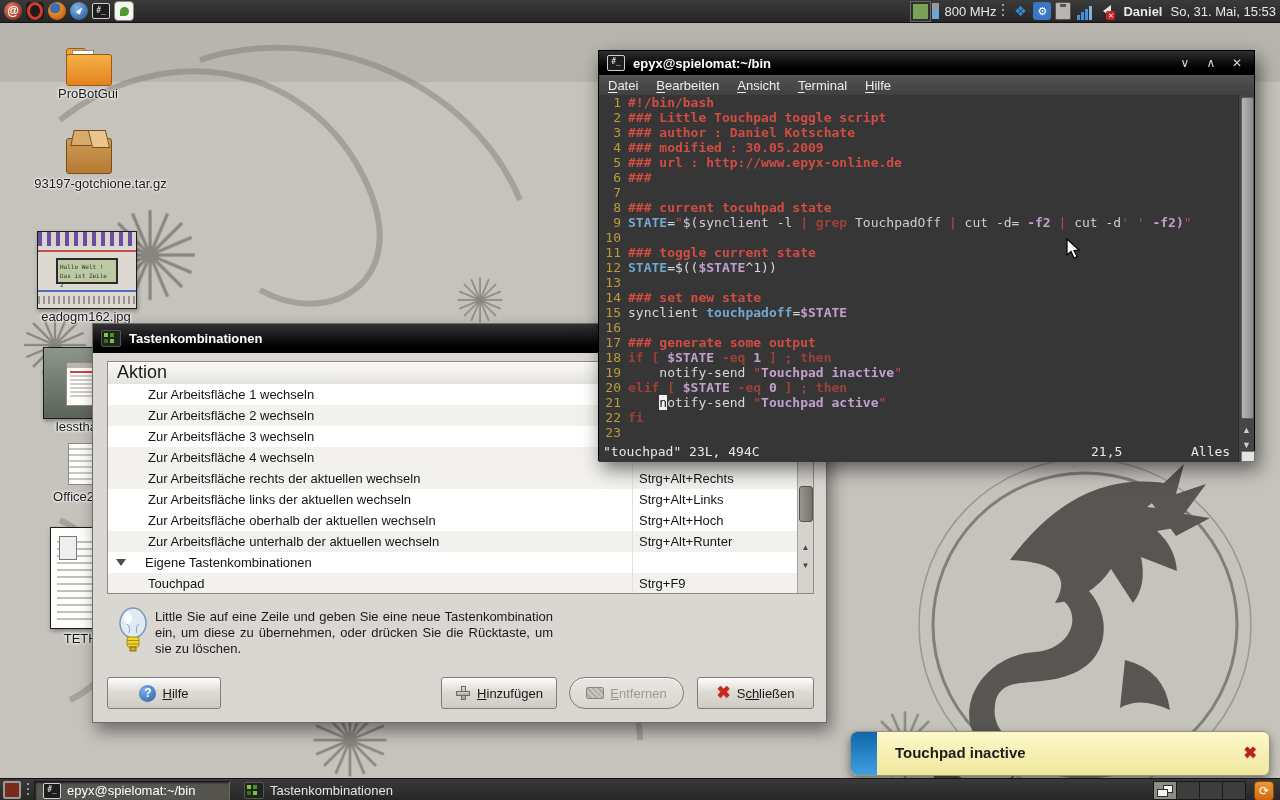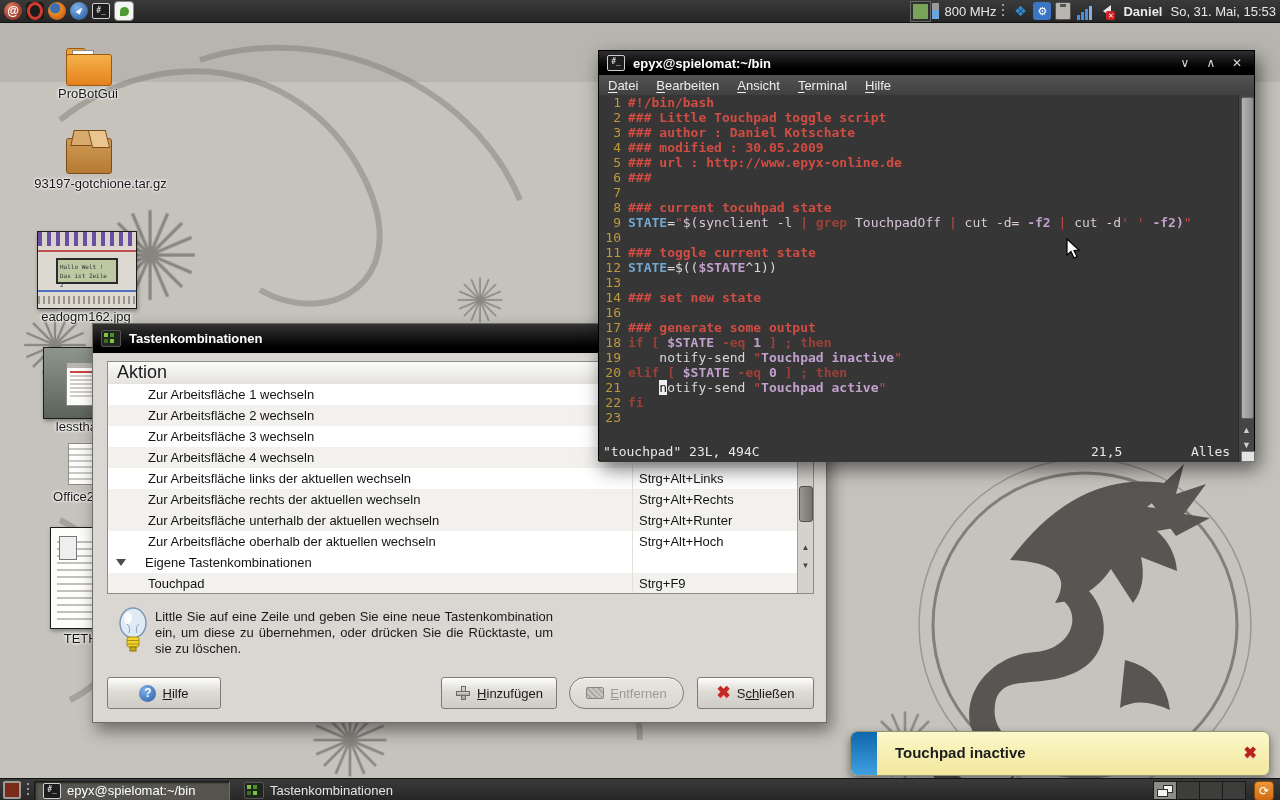--- a/index.html
+++ b/index.html
@@ -267,35 +267,35 @@
             <span class="sc"></span>
           </div>
           <div class="lrow even">
             <span class="act" style="margin-left: 40px;">Zur Arbeitsfläche 3 wechseln</span>
             <span class="sc"></span>
           </div>
           <div class="lrow odd">
             <span class="act" style="margin-left: 40px;">Zur Arbeitsfläche 4 wechseln</span>
             <span class="sc"></span>
           </div>
+          <div class="lrow odd">
+            <span class="act" style="margin-left: 40px;">Zur Arbeitsfläche rechts der aktuellen wechseln</span>
+            <span class="sc">Strg+Alt+Rechts</span>
+          </div>
           <div class="lrow even">
             <span class="act" style="margin-left: 40px;">Zur Arbeitsfläche links der aktuellen wechseln</span>
             <span class="sc">Strg+Alt+Links</span>
           </div>
-          <div class="lrow odd">
-            <span class="act" style="margin-left: 40px;">Zur Arbeitsfläche rechts der aktuellen wechseln</span>
-            <span class="sc">Strg+Alt+Rechts</span>
+          <div class="lrow even">
+            <span class="act" style="margin-left: 40px;">Zur Arbeitsfläche oberhalb der aktuellen wechseln</span>
+            <span class="sc">Strg+Alt+Hoch</span>
           </div>
           <div class="lrow odd">
             <span class="act" style="margin-left: 40px;">Zur Arbeitsfläche unterhalb der aktuellen wechseln</span>
             <span class="sc">Strg+Alt+Runter</span>
-          </div>
-          <div class="lrow even">
-            <span class="act" style="margin-left: 40px;">Zur Arbeitsfläche oberhalb der aktuellen wechseln</span>
-            <span class="sc">Strg+Alt+Hoch</span>
           </div>
           <div class="lrow even">
             <span class="expander"></span>
             <span class="act" style="margin-left: 12px;">Eigene Tastenkombinationen</span>
             <span class="sc"></span>
           </div>
           <div class="lrow odd">
             <span class="act" style="margin-left: 40px;">Touchpad</span>
             <span class="sc">Strg+F9</span>
           </div>
@@ -364,20 +364,21 @@
         <div class="code-line"><span class="c-ln">5</span><span class="c-com">### url : http://www.epyx-online.de</span></div>
         <div class="code-line"><span class="c-ln">6</span><span class="c-com">###</span></div>
         <div class="code-line"><span class="c-ln">7</span></div>
         <div class="code-line"><span class="c-ln">8</span><span class="c-com">### current tocuhpad state</span></div>
         <div class="code-line"><span class="c-ln">9</span><span class="c-id">STATE</span><span class="c-pl">=</span><span class="c-q">"</span><span class="c-pl2">$(synclient -l </span><span class="c-q">| </span><span class="c-kw">grep </span><span class="c-pl2">TouchpadOff </span><span class="c-q">| </span><span class="c-pl2">cut -d= </span><span class="c-var">-f2 </span><span class="c-q">| </span><span class="c-pl2">cut -d</span><span class="c-q">' '</span><span class="c-var"> -f2)</span><span class="c-q">"</span></div>
         <div class="code-line"><span class="c-ln">10</span></div>
         <div class="code-line"><span class="c-ln">11</span><span class="c-com">### toggle current state</span></div>
         <div class="code-line"><span class="c-ln">12</span><span class="c-id">STATE</span><span class="c-pl">=$((</span><span class="c-var">$STATE</span><span class="c-pl">^1))</span></div>
         <div class="code-line"><span class="c-ln">13</span></div>
         <div class="code-line"><span class="c-ln">14</span><span class="c-com">### set new state</span></div>
+        <div class="code-line"><span class="c-ln">15</span><span class="c-pl">synclient </span><span class="c-id">touchpadoff</span><span class="c-pl">=</span><span class="c-var">$STATE</span></div>
         <div class="code-line"><span class="c-ln">16</span></div>
         <div class="code-line"><span class="c-ln">17</span><span class="c-com">### generate some output</span></div>
         <div class="code-line"><span class="c-ln">18</span><span class="c-kw">if [ </span><span class="c-var">$STATE</span><span class="c-kw"> -eq </span><span class="c-var">1</span><span class="c-kw"> ] ; then</span></div>
         <div class="code-line"><span class="c-ln">19</span><span class="c-pl">    notify-send </span><span class="c-q">"</span><span class="c-var">Touchpad inactive</span><span class="c-q">"</span></div>
         <div class="code-line"><span class="c-ln">20</span><span class="c-kw">elif [ </span><span class="c-var">$STATE</span><span class="c-kw"> -eq </span><span class="c-var">0</span><span class="c-kw"> ] ; then</span></div>
         <div class="code-line"><span class="c-ln">21</span><span class="c-pl">    </span><span class="c-cur">n</span><span class="c-pl">otify-send </span><span class="c-q">"</span><span class="c-var">Touchpad active</span><span class="c-q">"</span></div>
         <div class="code-line"><span class="c-ln">22</span><span class="c-kw">fi</span></div>
         <div class="code-line"><span class="c-ln">23</span></div>
       </div>
     <div id="term-status">

